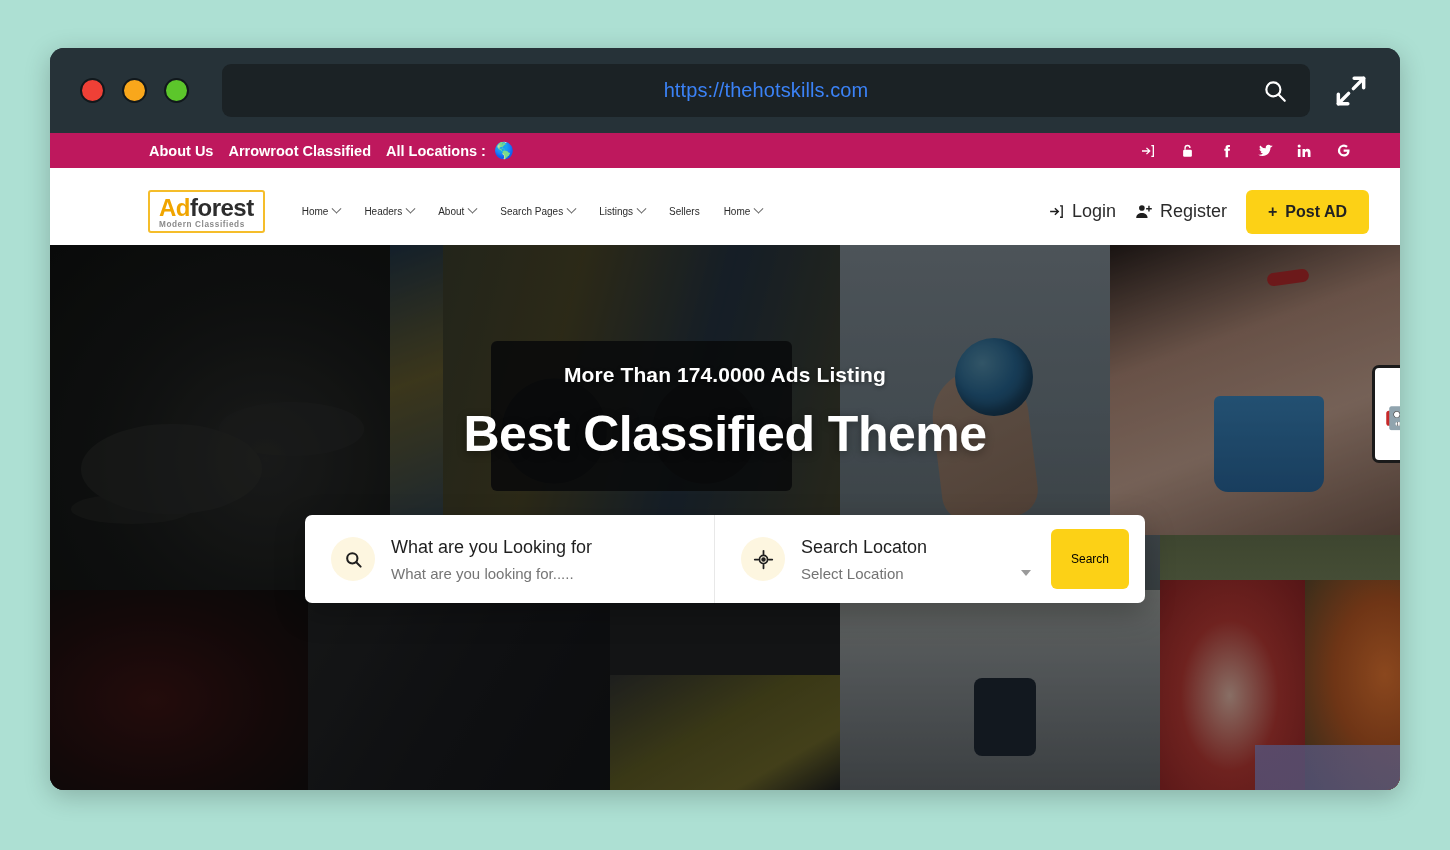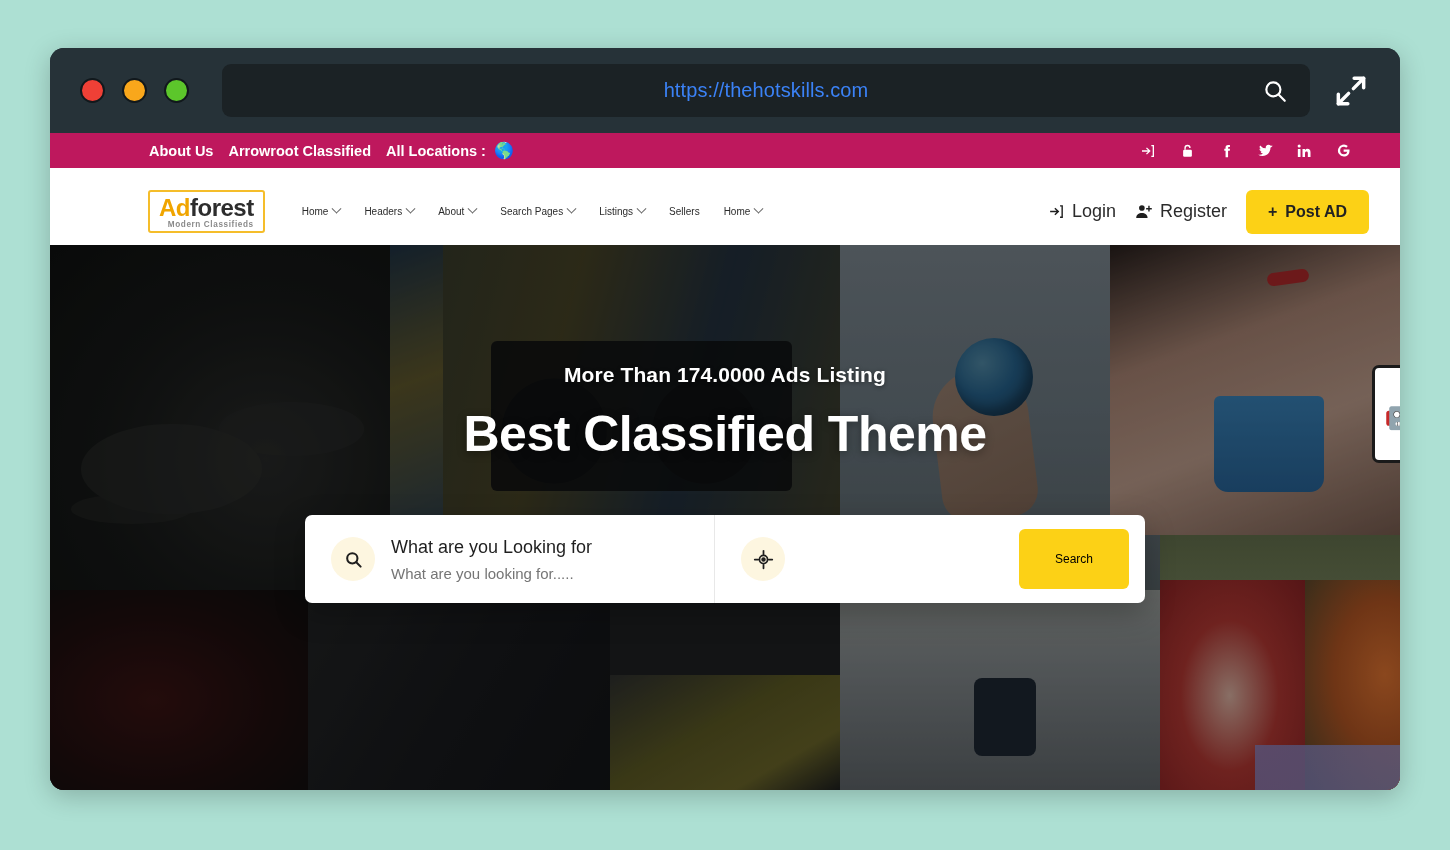--- a/index.html
+++ b/index.html
@@ -121,21 +121,21 @@
     line-height: 1;
     margin-right: 37px;
   }
   .logo-main { font-size: 24px; font-weight: bold; letter-spacing: -0.5px; }
   .logo-ad { color: #f0a500; }
   .logo-forest { color: #2d2d2d; }
   .logo-sub {
     font-size: 8.2px;
     color: #8a8a8a;
     letter-spacing: .6px;
-    text-align: right;
+    text-align: left;
     margin-top: 1px;
     font-weight: bold;
   }
 
   .nav-items { display: flex; align-items: center; gap: 24px; }
   .nav-item {
     color: #2b2b2b;
     font-size: 10px;
     display: flex;
     align-items: center;
@@ -550,19 +550,26 @@
           <div class="sp-ico-circle">
             <svg width="21" height="21" viewBox="0 0 24 24" fill="none" stroke="#1f1f1f" stroke-width="2" stroke-linecap="round">
               <circle cx="12" cy="12" r="4.6"></circle>
               <circle cx="12" cy="12" r="1.6" fill="#1f1f1f"></circle>
               <line x1="12" y1="2" x2="12" y2="6"></line>
               <line x1="12" y1="18" x2="12" y2="22"></line>
               <line x1="2" y1="12" x2="6" y2="12"></line>
               <line x1="18" y1="12" x2="22" y2="12"></line>
             </svg>
           </div>
+          <div class="sp-texts">
+            <div class="sp-label">Search Locaton</div>
+            <div class="sp-select-row">
+              <span class="sp-input" style="width:auto">Select Location</span>
+              <i class="sp-caret-dn"></i>
+            </div>
+          </div>
         </div>
 
         <button class="search-btn">Search</button>
       </div>
     </div>
   </div>
 </div>
 
 </body></html>

